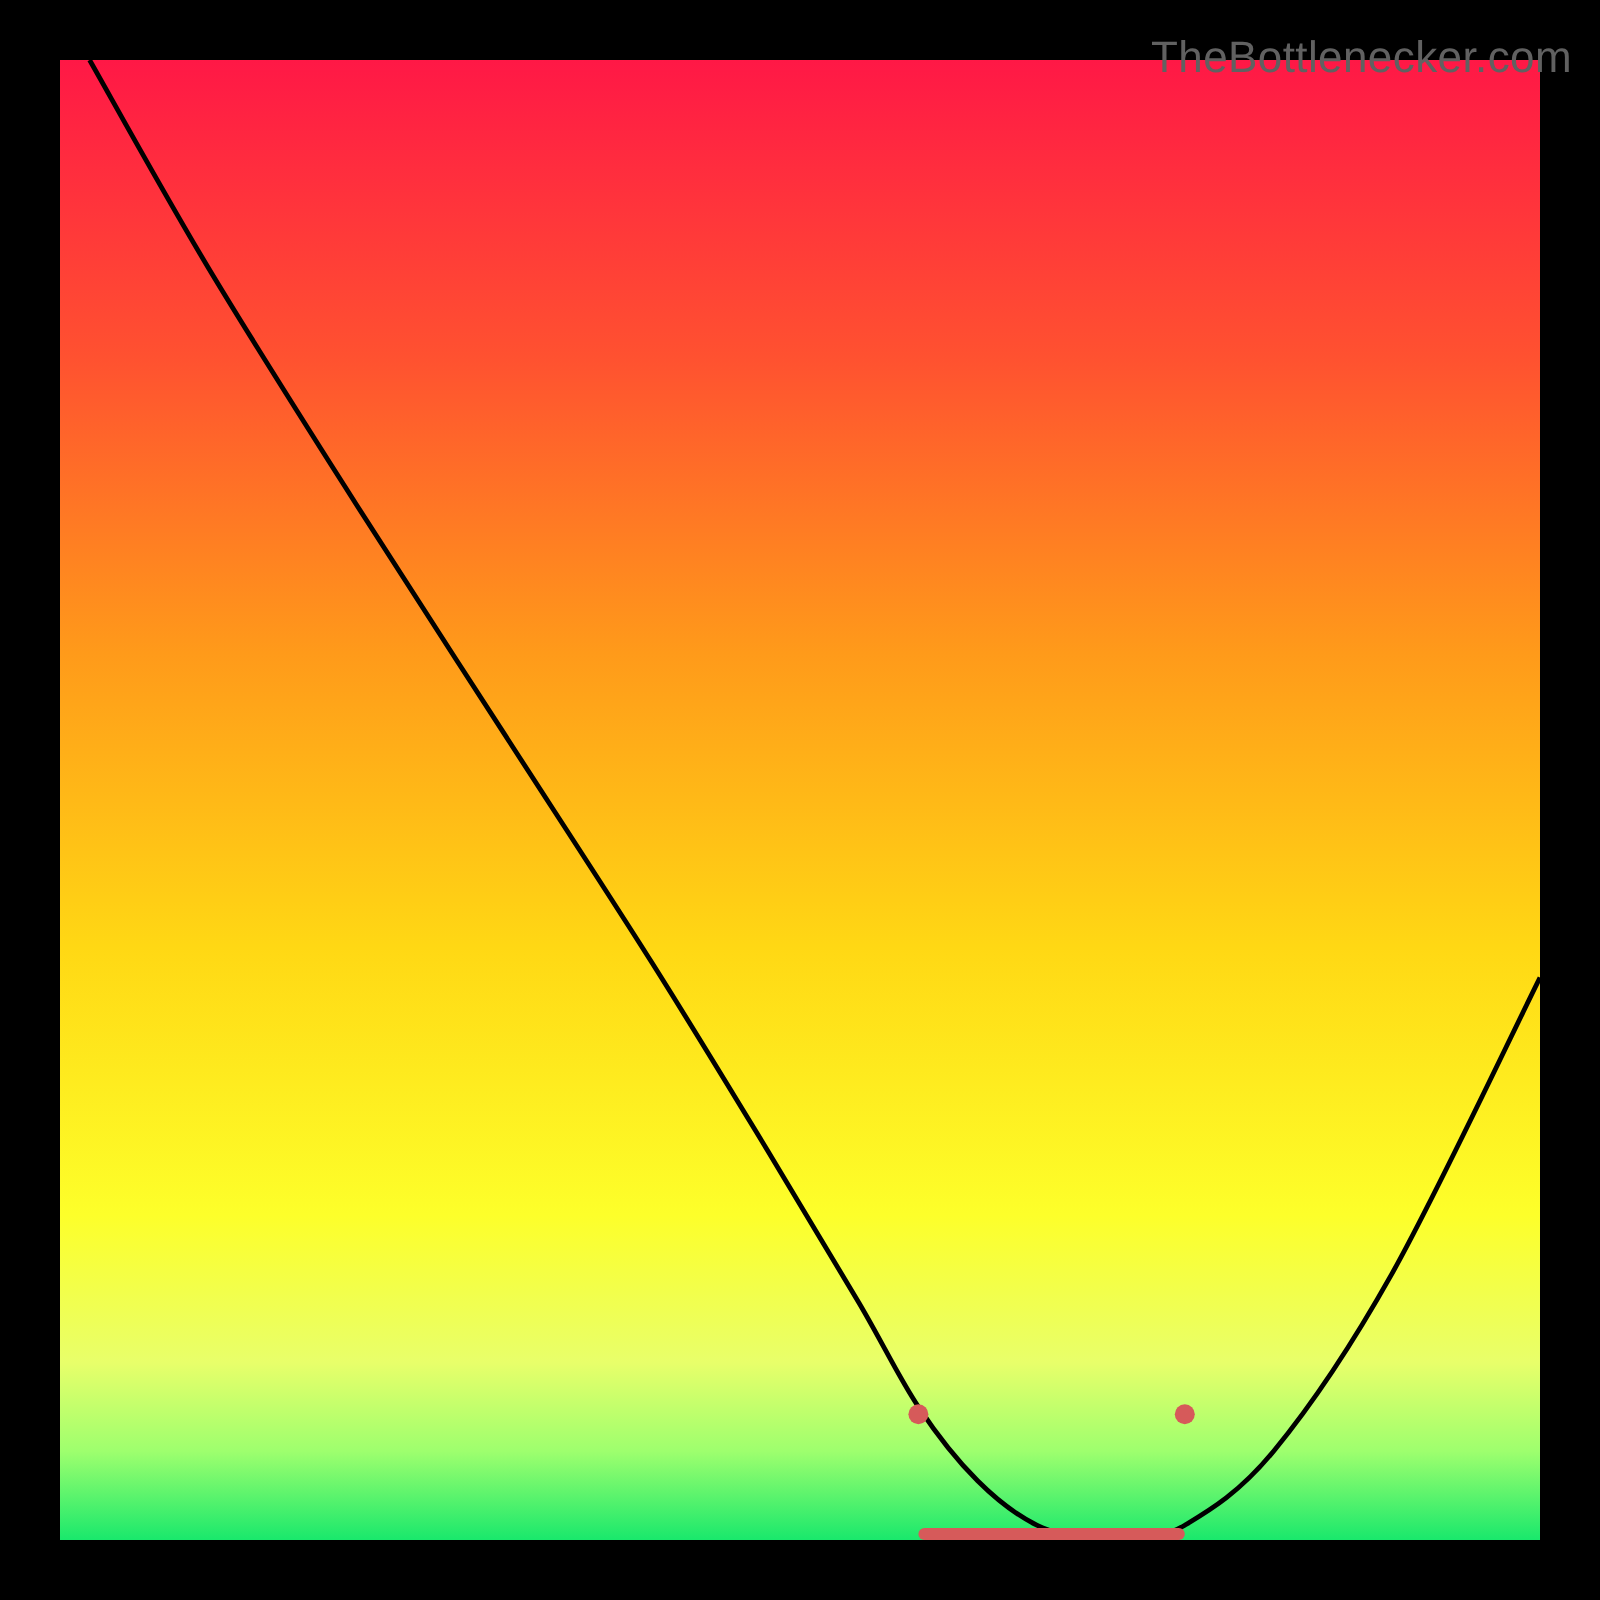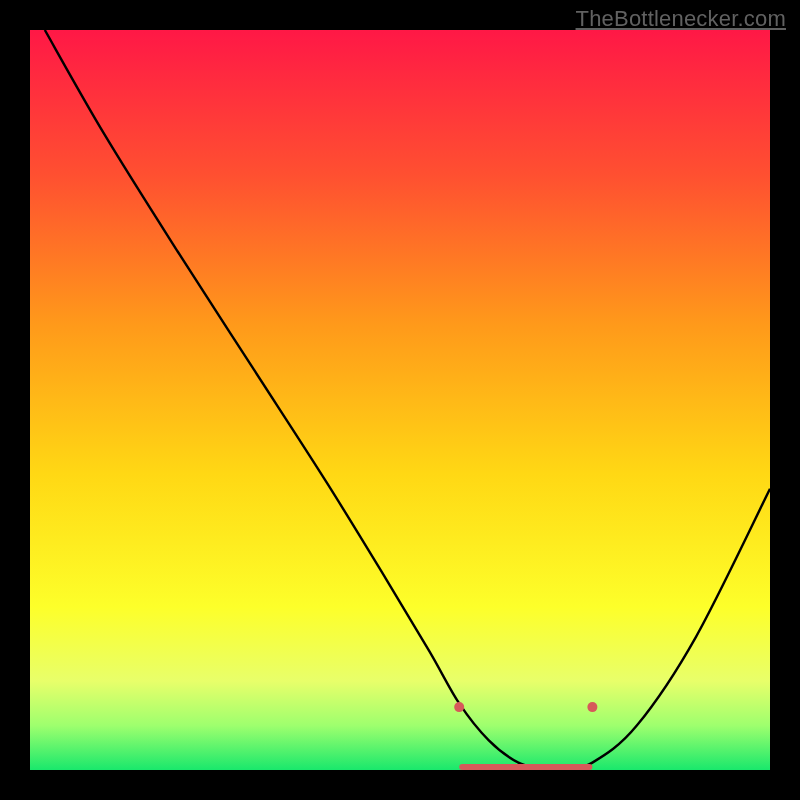--- a/index.html
+++ b/index.html
@@ -1,17 +1,17 @@
 <!DOCTYPE html>
 <html><head>
 <meta charset="utf-8">
 <style>
   * { margin: 0; padding: 0; box-sizing: border-box; }
   body { width: 800px; height: 800px; background: #000; position: relative; font-family: Arial, sans-serif; }
-  .watermark { position: absolute; top: 6px; right: 14px; color: #616161; font-size: 22px; font-weight: 400; z-index: 10; letter-spacing: 0.2px; text-decoration: underline; }
+  .watermark { position: absolute; top: 16px; right: 14px; color: #616161; font-size: 22px; font-weight: 400; z-index: 10; letter-spacing: 0.2px; }
   .chart-wrap { position: absolute; top: 30px; left: 30px; width: 740px; height: 740px; }
   .chart-wrap svg { width: 100%; height: 100%; display: block; }
 </style>
 </head>
 <body>
 
 <div class="watermark">TheBottlenecker.com</div>
 
 <div class="chart-wrap">
   <svg viewBox="0 0 740 740" preserveAspectRatio="none">

